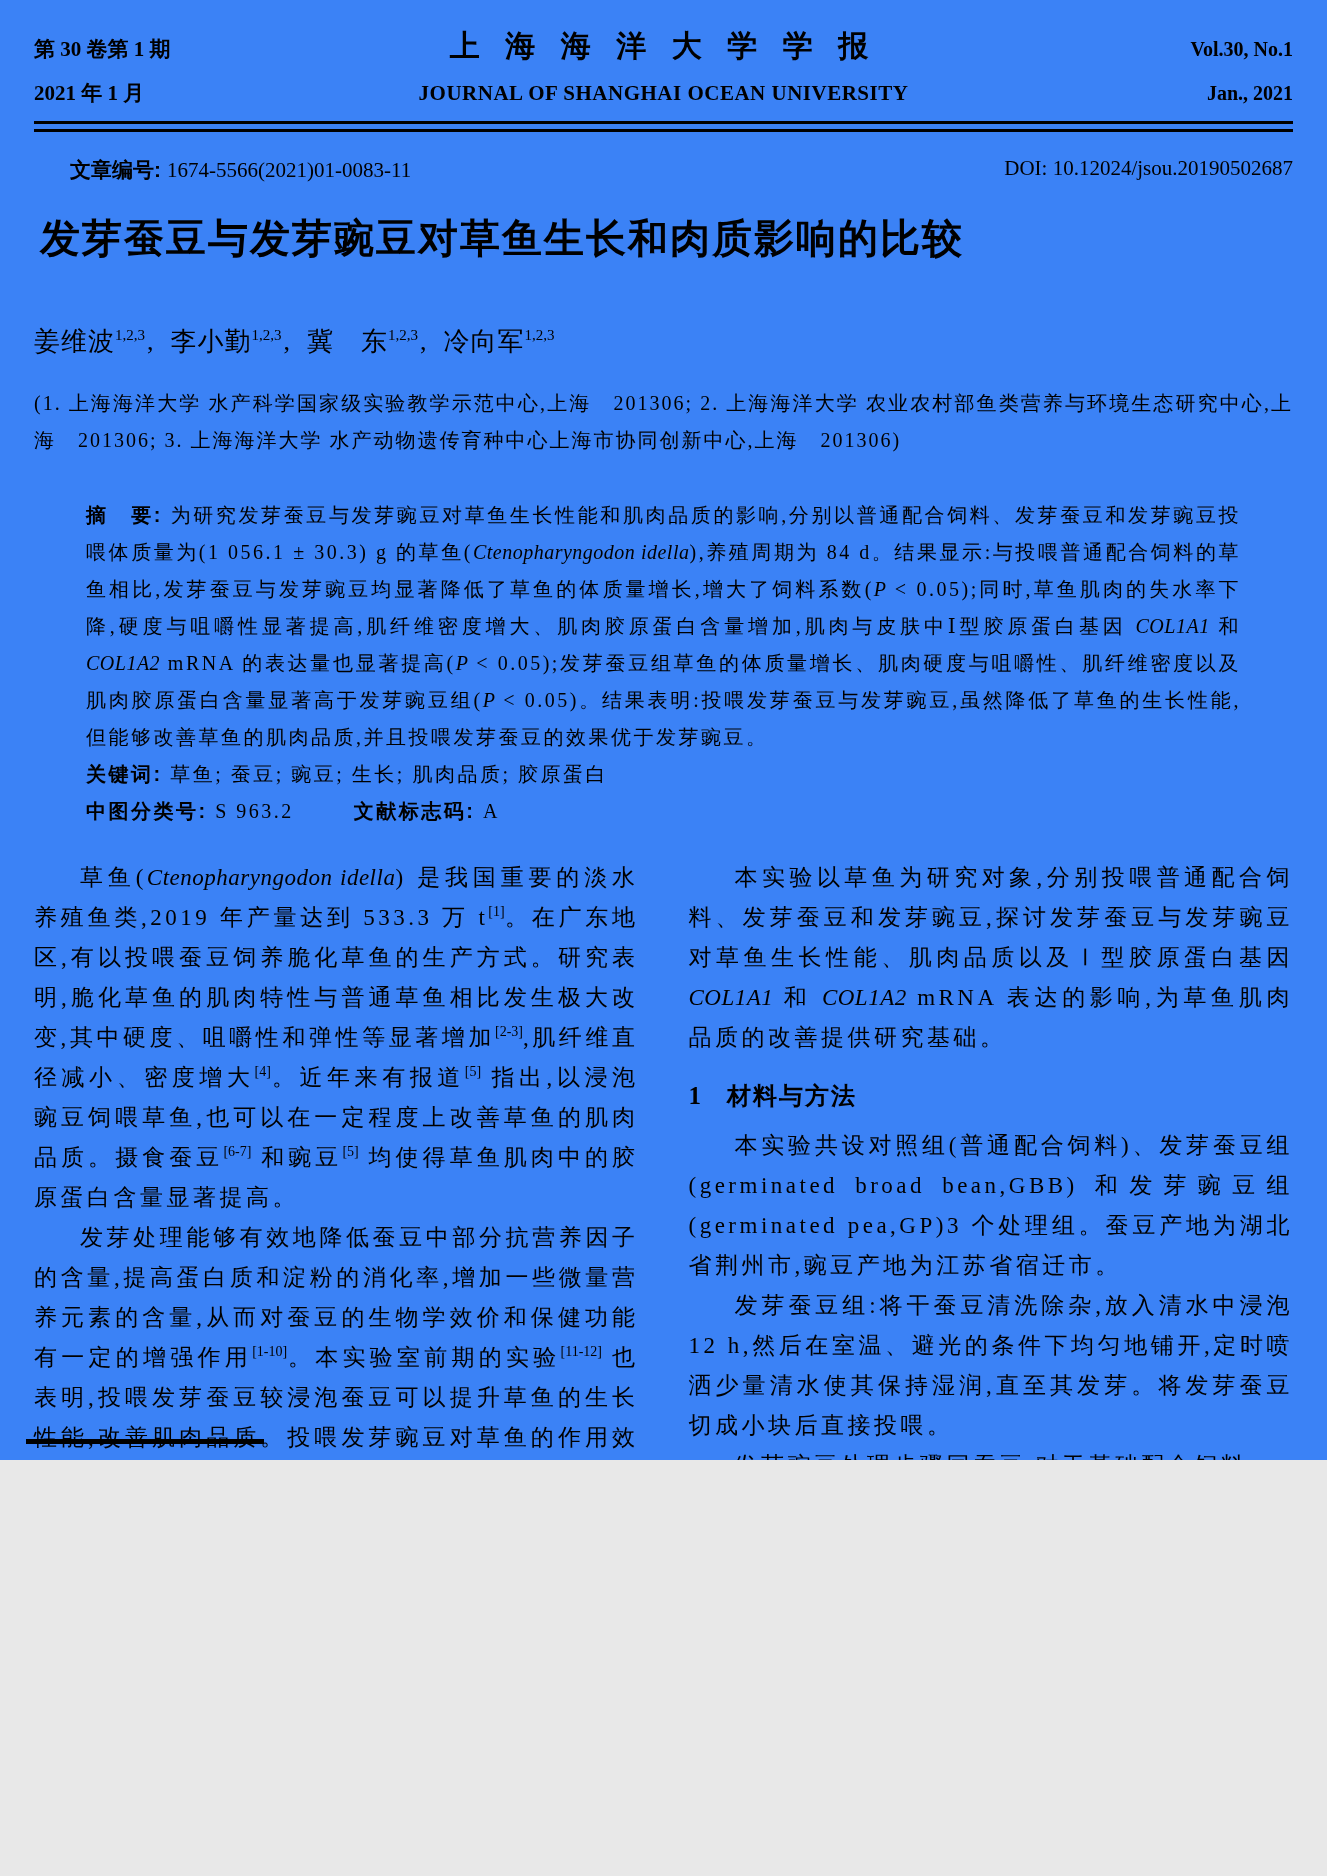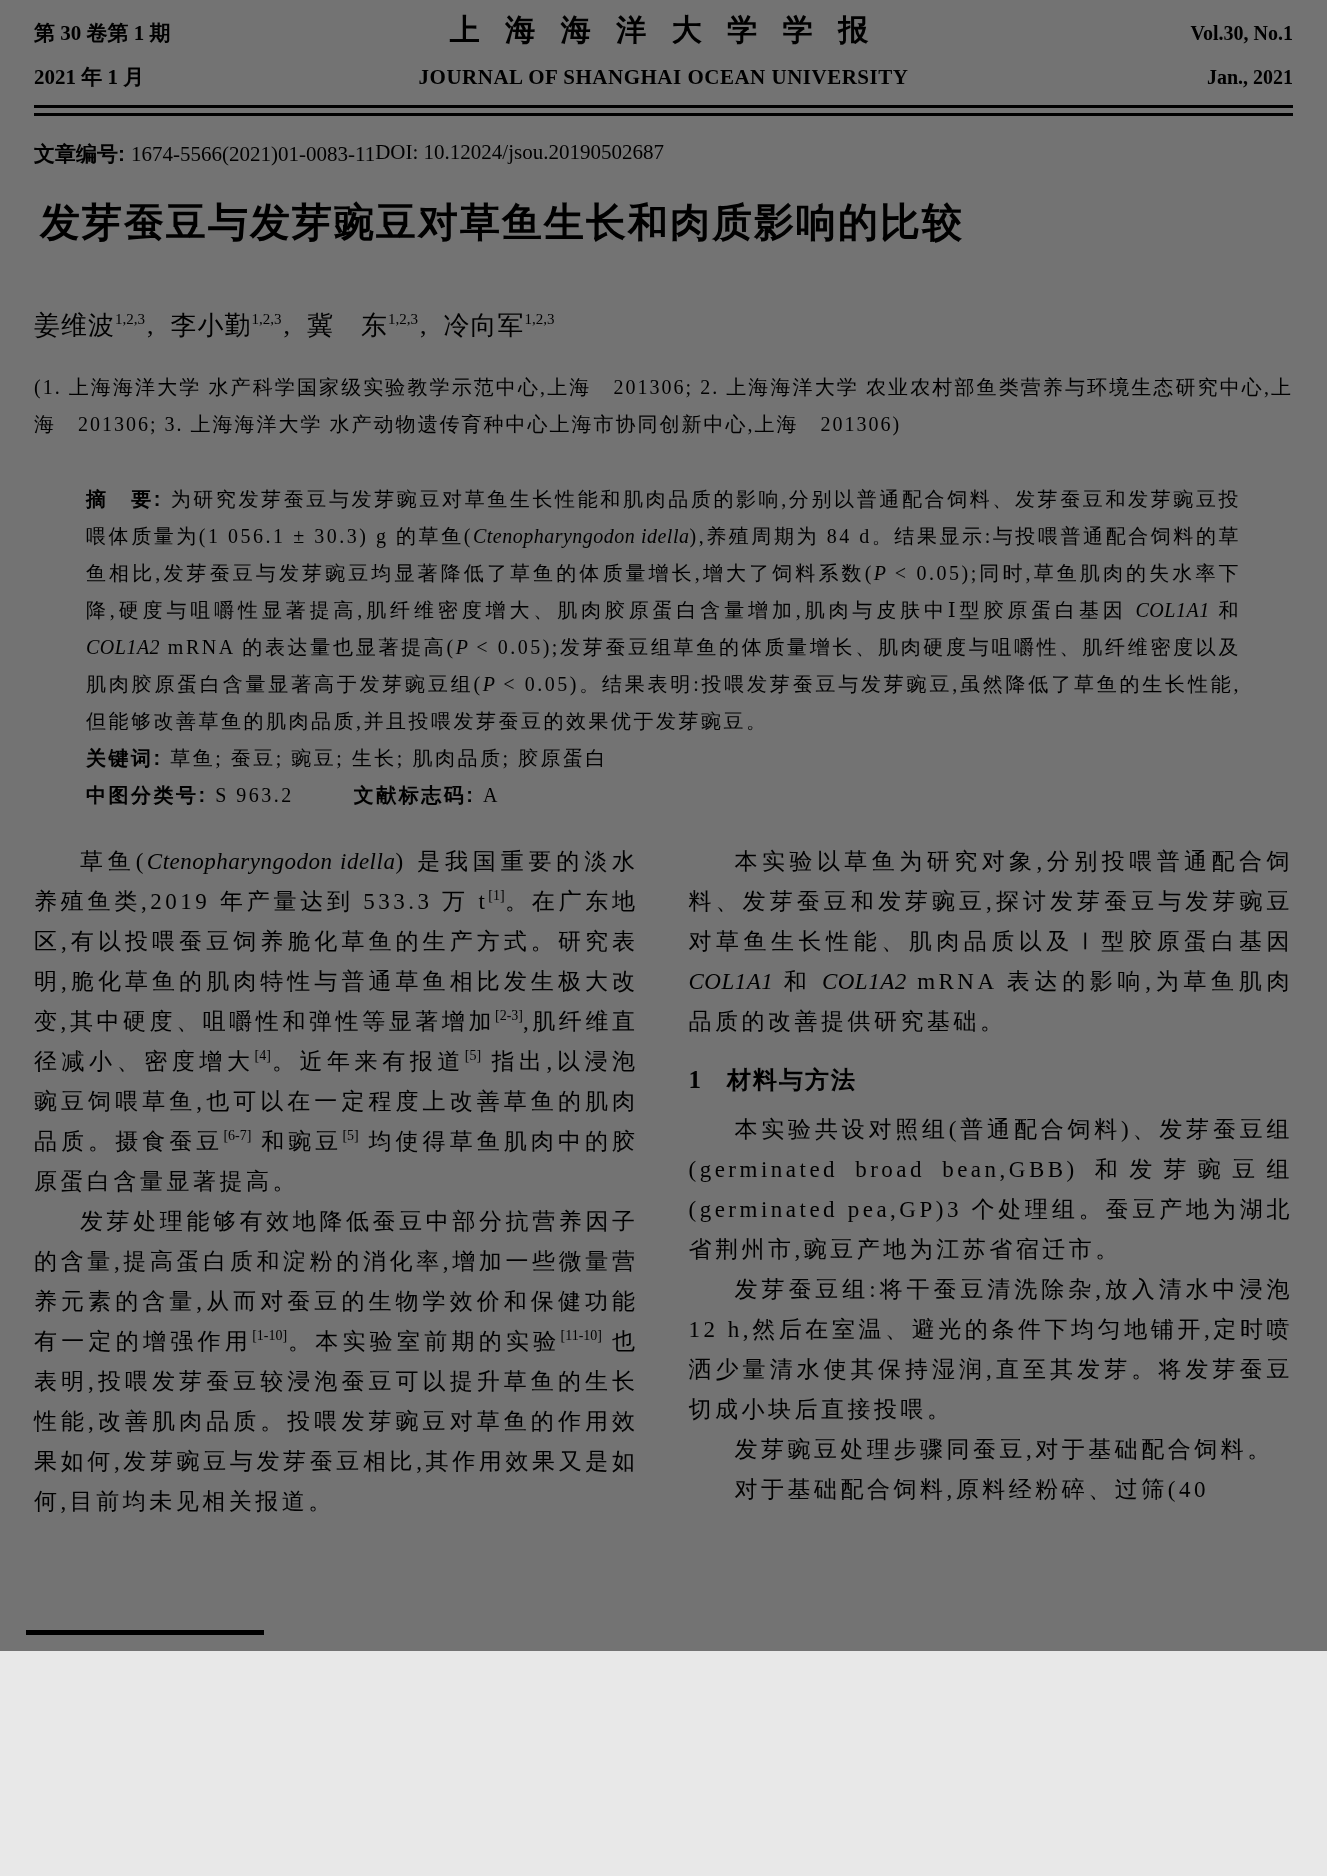--- a/index.html
+++ b/index.html
@@ -1,39 +1,39 @@
 <!DOCTYPE html>
 <html lang="zh"><head>
 <meta charset="utf-8">
 <style>
   html,body{margin:0;padding:0;background:#e8e8e8;}
   .page{
     position:relative;
-    width:1327px;height:1651px;
+    width:1327px;height:1460px;
     margin:0 auto;
-    background:#737373;
+    background:#3b82f6;
     color:#000;
     font-family:"Liberation Serif","DejaVu Serif",serif;
     box-sizing:border-box;
-    padding:10px 34px 0 34px;
+    padding:26px 34px 0 34px;
     overflow:hidden;
   }
   .hei{font-family:"Liberation Sans","DejaVu Sans",sans-serif;font-weight:bold;font-style:normal;}
 
   
   .hrow{display:flex;justify-content:space-between;align-items:baseline;}
   .hrow .h-left{font-size:21px;font-weight:bold;width:240px;}
   .hrow .h-right{font-size:20px;font-weight:bold;width:240px;text-align:right;}
   .journal-cn{font-size:30px;font-weight:bold;letter-spacing:9px;text-align:center;flex:1;}
   .journal-en{font-size:21px;font-weight:bold;text-align:center;flex:1;letter-spacing:.5px;}
   .row2{margin-top:12px;}
   .double-rule{margin-top:14px;height:5px;border-top:3px solid #000;border-bottom:3px solid #000;}
 
   
-  .meta-row{display:flex;margin-top:24px;font-size:21px;}
+  .meta-row{display:flex;justify-content:space-between;margin-top:24px;font-size:21px;margin-left:36px;}
   .meta-row .hei{font-size:21px;margin-right:6px;}
 
   
   .title{
     margin:34px 0 0 6px;
     font-family:Liberation Mono, monospace;
     font-weight:bold;font-size:40px;letter-spacing:2px;line-height:1.2;
   }
   .authors{margin-top:58px;font-size:26px;letter-spacing:1px;}
   .authors sup{font-size:15px;letter-spacing:0;}
@@ -104,21 +104,21 @@
 
   <section class="abstract-block">
     <p class="abstract"><span class="hei">摘　要:</span> <span>为研究发芽蚕豆与发芽豌豆对草鱼生长性能和肌肉品质的影响,分别以普通配合饲料、发芽蚕豆和发芽豌豆投喂体质量为(1 056.1 ± 30.3) g 的草鱼(<i>Ctenopharyngodon idella</i>),养殖周期为 84 d。结果显示:与投喂普通配合饲料的草鱼相比,发芽蚕豆与发芽豌豆均显著降低了草鱼的体质量增长,增大了饲料系数(<i>P</i> &lt; 0.05);同时,草鱼肌肉的失水率下降,硬度与咀嚼性显著提高,肌纤维密度增大、肌肉胶原蛋白含量增加,肌肉与皮肤中Ⅰ型胶原蛋白基因 <i>COL1A1</i> 和 <i>COL1A2</i> mRNA 的表达量也显著提高(<i>P</i> &lt; 0.05);发芽蚕豆组草鱼的体质量增长、肌肉硬度与咀嚼性、肌纤维密度以及肌肉胶原蛋白含量显著高于发芽豌豆组(<i>P</i> &lt; 0.05)。结果表明:投喂发芽蚕豆与发芽豌豆,虽然降低了草鱼的生长性能,但能够改善草鱼的肌肉品质,并且投喂发芽蚕豆的效果优于发芽豌豆。</span></p>
     <p class="keywords"><span class="hei">关键词:</span> <span>草鱼; 蚕豆; 豌豆; 生长; 肌肉品质; 胶原蛋白</span></p>
     <p class="clc"><span class="hei">中图分类号:</span> <span>S 963.2</span><span class="hei clc-gap">文献标志码:</span> <span>A</span></p>
   </section>
 
   <main class="columns">
     <div class="col">
       <p>草鱼(<i>Ctenopharyngodon idella</i>) 是我国重要的淡水养殖鱼类,2019 年产量达到 533.3 万 t<sup>[1]</sup>。在广东地区,有以投喂蚕豆饲养脆化草鱼的生产方式。研究表明,脆化草鱼的肌肉特性与普通草鱼相比发生极大改变,其中硬度、咀嚼性和弹性等显著增加<sup>[2-3]</sup>,肌纤维直径减小、密度增大<sup>[4]</sup>。近年来有报道<sup>[5]</sup> 指出,以浸泡豌豆饲喂草鱼,也可以在一定程度上改善草鱼的肌肉品质。摄食蚕豆<sup>[6-7]</sup> 和豌豆<sup>[5]</sup> 均使得草鱼肌肉中的胶原蛋白含量显著提高。</p>
-      <p>发芽处理能够有效地降低蚕豆中部分抗营养因子的含量,提高蛋白质和淀粉的消化率,增加一些微量营养元素的含量,从而对蚕豆的生物学效价和保健功能有一定的增强作用<sup>[1-10]</sup>。本实验室前期的实验<sup>[11-10]</sup> 也表明,投喂发芽蚕豆较浸泡蚕豆可以提升草鱼的生长性能,改善肌肉品质。投喂发芽豌豆对草鱼的作用效果如何,发芽豌豆与发芽蚕豆相比,其作用效果又是如何,目前均未见相关报道。</p>
+      <p>发芽处理能够有效地降低蚕豆中部分抗营养因子的含量,提高蛋白质和淀粉的消化率,增加一些微量营养元素的含量,从而对蚕豆的生物学效价和保健功能有一定的增强作用<sup>[1-10]</sup>。本实验室前期的实验<sup>[11-12]</sup> 也表明,投喂发芽蚕豆较浸泡蚕豆可以提升草鱼的生长性能,改善肌肉品质。投喂发芽豌豆对草鱼的作用效果如何,发芽豌豆与发芽蚕豆相比,其作用效果又是如何,目前均未见相关报道。</p>
     </div>
     <div class="col">
       <p>本实验以草鱼为研究对象,分别投喂普通配合饲料、发芽蚕豆和发芽豌豆,探讨发芽蚕豆与发芽豌豆对草鱼生长性能、肌肉品质以及Ⅰ型胶原蛋白基因 <i>COL1A1</i> 和 <i>COL1A2</i> mRNA 表达的影响,为草鱼肌肉品质的改善提供研究基础。</p>
       <h2 class="sec1"><span class="sec-num">1</span><span class="sec-title hei">材料与方法</span></h2>
       <p>本实验共设对照组(普通配合饲料)、发芽蚕豆组(germinated broad bean,GBB) 和发芽豌豆组(germinated pea,GP)3 个处理组。蚕豆产地为湖北省荆州市,豌豆产地为江苏省宿迁市。</p>
       <p>发芽蚕豆组:将干蚕豆清洗除杂,放入清水中浸泡 12 h,然后在室温、避光的条件下均匀地铺开,定时喷洒少量清水使其保持湿润,直至其发芽。将发芽蚕豆切成小块后直接投喂。</p>
       <p>发芽豌豆处理步骤同蚕豆,对于基础配合饲料。</p>
       <p>对于基础配合饲料,原料经粉碎、过筛(40</p>
     </div>
   </main>

